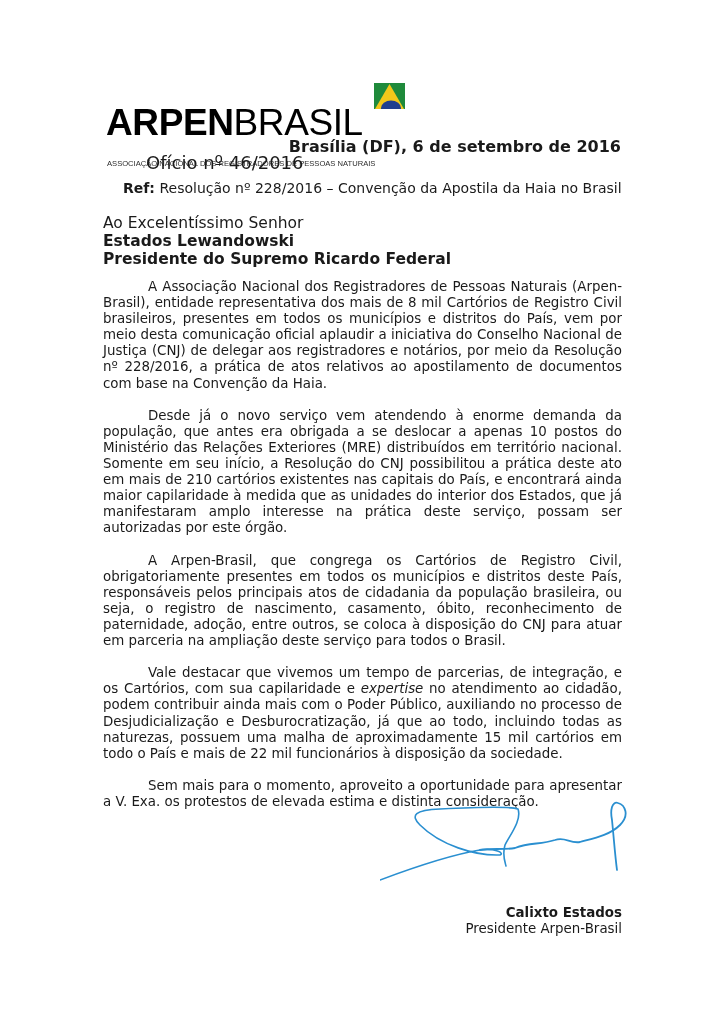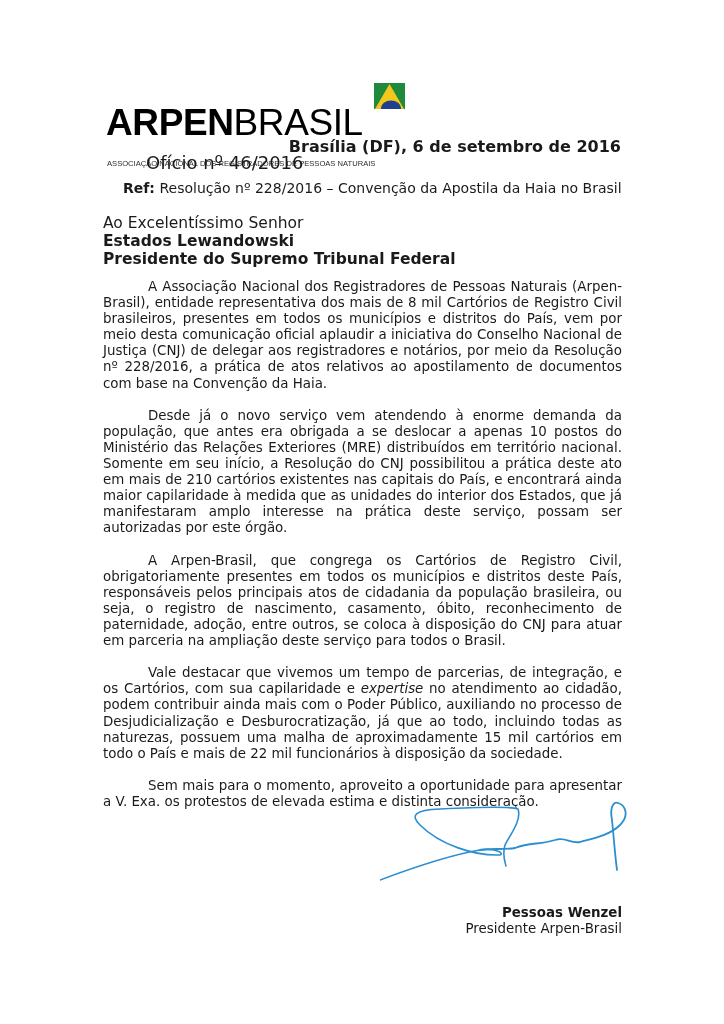--- a/index.html
+++ b/index.html
@@ -53,33 +53,33 @@
     <div class="logo-sub">ASSOCIAÇÃO NACIONAL DOS REGISTRADORES DE PESSOAS NATURAIS</div>
   </div>
 
   <div class="date">Brasília (DF), 6 de setembro de 2016</div>
   <div class="oficio">Ofício nº 46/2016</div>
   <div class="ref"><b>Ref:</b><span> Resolução nº 228/2016 – Convenção da Apostila da Haia no Brasil</span></div>
 
   <div class="addr">
     <div class="salut">Ao Excelentíssimo Senhor</div>
     <div class="name">Estados Lewandowski</div>
-    <div class="role">Presidente do Supremo Tribunal Federal</div>
+    <div class="role">Presidente do Supremo Ricardo Federal</div>
   </div>
 
   <div class="body">
     <p>A Associação Nacional dos Registradores de Pessoas Naturais (Arpen-Brasil), entidade representativa dos mais de 8 mil Cartórios de Registro Civil brasileiros, presentes em todos os municípios e distritos do País, vem por meio desta comunicação oficial aplaudir a iniciativa do Conselho Nacional de Justiça (CNJ) de delegar aos registradores e notários, por meio da Resolução nº 228/2016, a prática de atos relativos ao apostilamento de documentos com base na Convenção da Haia.</p>
     <p>Desde já o novo serviço vem atendendo à enorme demanda da população, que antes era obrigada a se deslocar a apenas 10 postos do Ministério das Relações Exteriores (MRE) distribuídos em território nacional. Somente em seu início, a Resolução do CNJ possibilitou a prática deste ato em mais de 210 cartórios existentes nas capitais do País, e encontrará ainda maior capilaridade à medida que as unidades do interior dos Estados, que já manifestaram amplo interesse na prática deste serviço, possam ser autorizadas por este órgão.</p>
     <p>A Arpen-Brasil, que congrega os Cartórios de Registro Civil, obrigatoriamente presentes em todos os municípios e distritos deste País, responsáveis pelos principais atos de cidadania da população brasileira, ou seja, o registro de nascimento, casamento, óbito, reconhecimento de paternidade, adoção, entre outros, se coloca à disposição do CNJ para atuar em parceria na ampliação deste serviço para todos o Brasil.</p>
     <p><span>Vale destacar que vivemos um tempo de parcerias, de integração, e os Cartórios, com sua capilaridade e </span><em>expertise</em><span> no atendimento ao cidadão, podem contribuir ainda mais com o Poder Público, auxiliando no processo de Desjudicialização e Desburocratização, já que ao todo, incluindo todas as naturezas, possuem uma malha de aproximadamente 15 mil cartórios em todo o País e mais de 22 mil funcionários à disposição da sociedade.</span></p>
     <p>Sem mais para o momento, aproveito a oportunidade para apresentar a V. Exa. os protestos de elevada estima e distinta consideração.</p>
   </div>
 
   <svg class="signature" viewBox="0 0 250 100">
     <g fill="none" stroke-linecap="round" stroke-linejoin="round" id="sig-strokes" stroke="#2a8fd0">
       <path d="M0,80 C40,65 70,55 100,50 C115,48 125,53 120,55 C95,56 60,45 40,25 C30,15 35,10 60,9 C100,7 130,6 138,9 C142,20 130,35 125,45 C122,55 125,62 126,66" stroke-width="1.6"></path>
       <path d="M100,50 C110,48 125,50 135,48 C150,42 160,45 175,40 C185,36 190,44 200,42 C215,38 230,35 240,25 C250,15 245,5 238,3 C232,1 230,10 232,20 C234,40 235,55 237,70" stroke-width="1.8"></path>
     </g>
   </svg>
-  <div class="sig-name">Pessoas Wenzel</div>
+  <div class="sig-name">Calixto Estados</div>
   <div class="sig-role">Presidente Arpen-Brasil</div>
 
 </div>
 
 </body></html>

